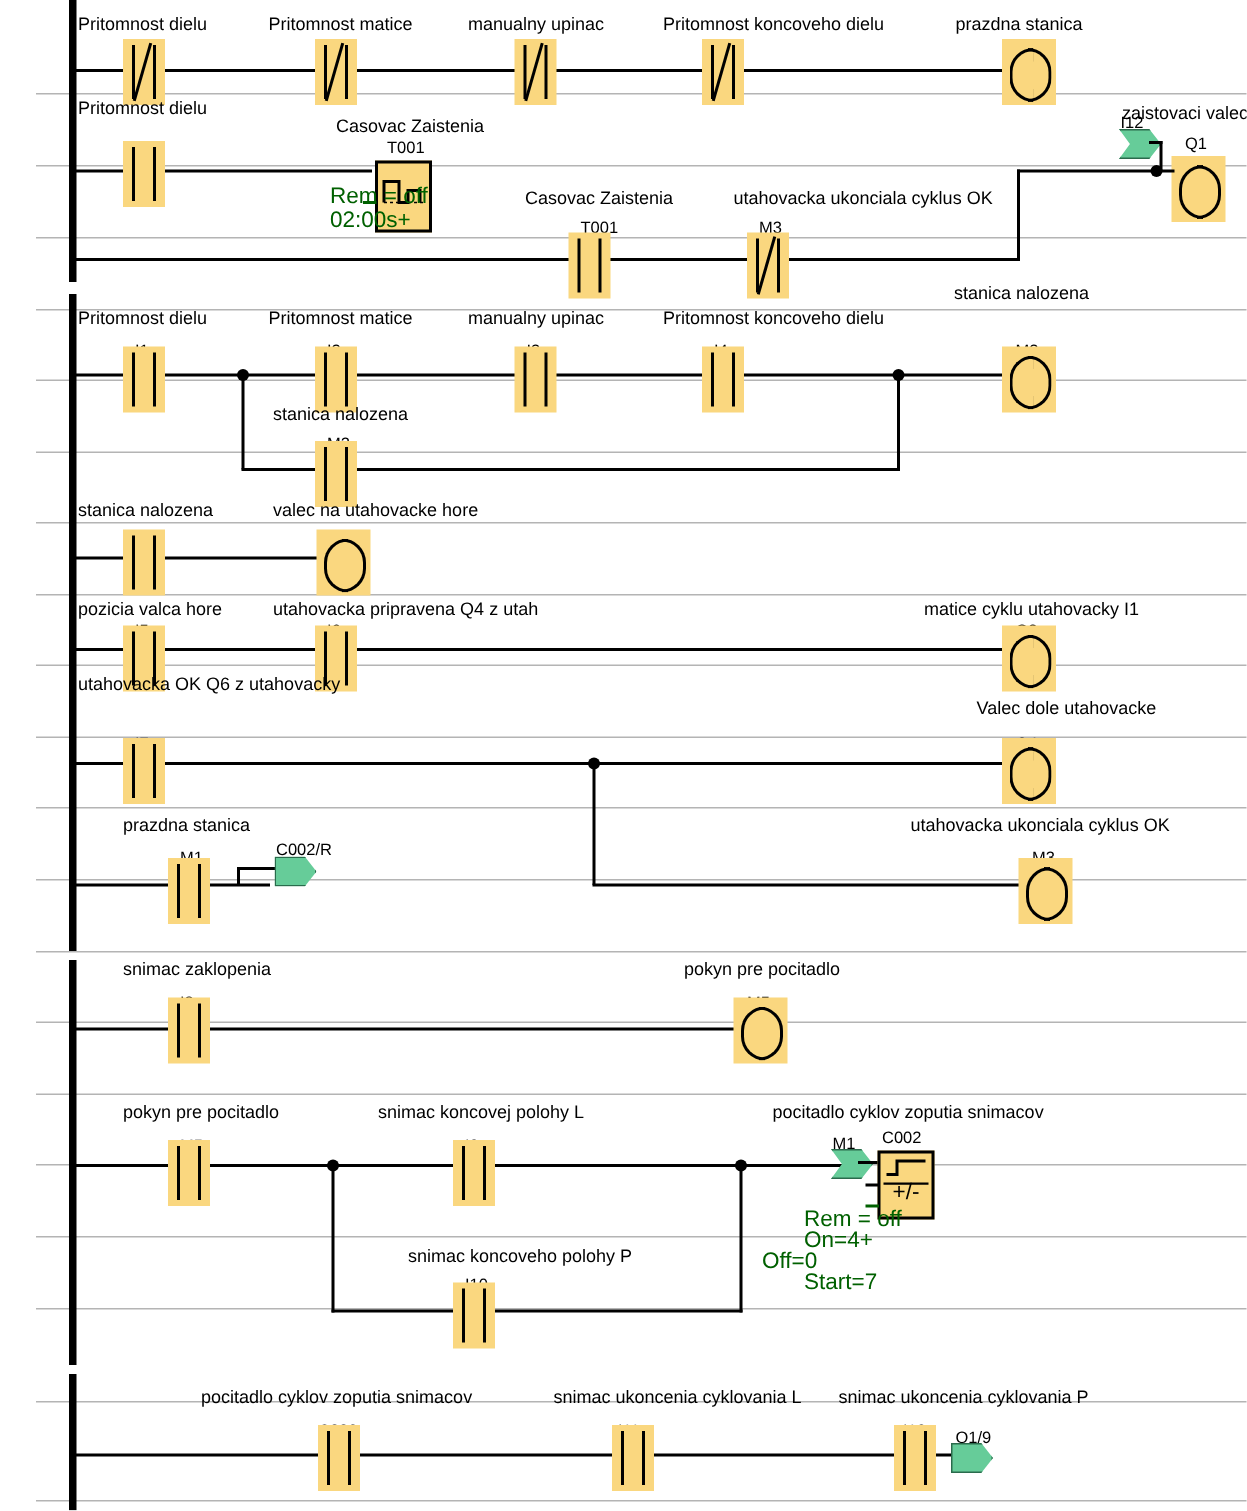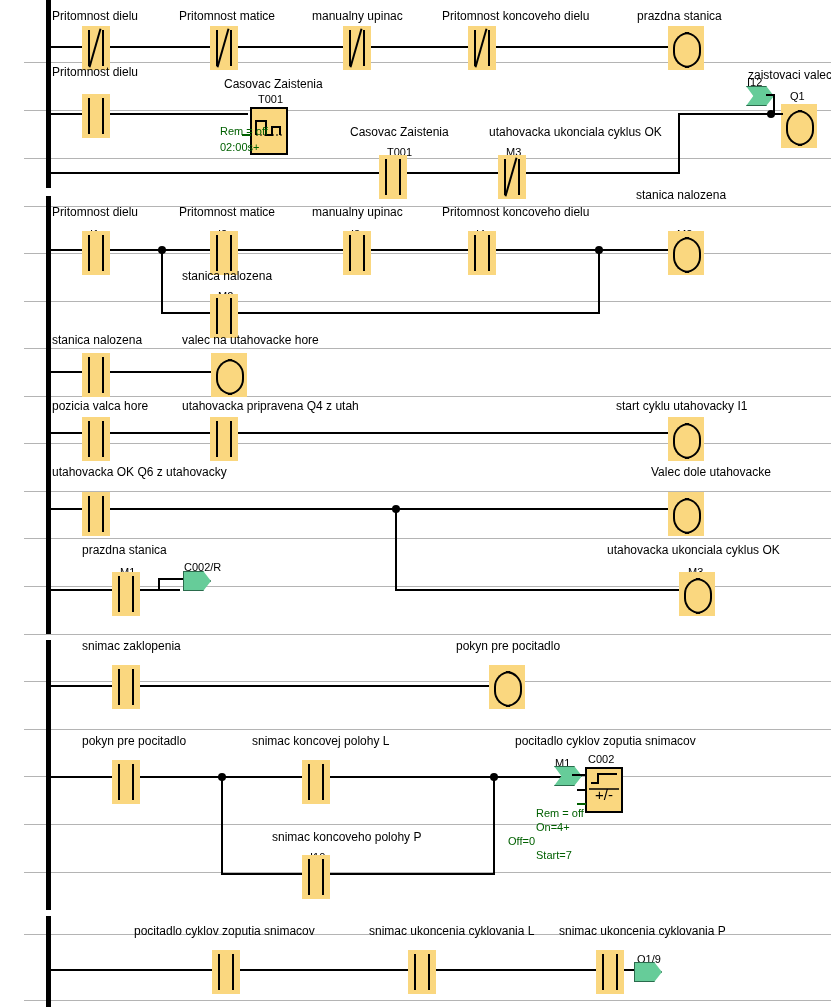--- a/index.html
+++ b/index.html
@@ -11,21 +11,21 @@
   .rail{position:absolute;background:#000;width:5px;}
 
   
   .wh{position:absolute;height:2px;background:#000;}
   .wv{position:absolute;width:2px;background:#000;}
   .node{position:absolute;width:8px;height:8px;border-radius:50%;background:#000;}
 
   
   .cmt{position:absolute;font-size:12px;color:#000;white-space:nowrap;line-height:13px;}
   .opn{position:absolute;font-size:11px;color:#000;white-space:nowrap;line-height:12px;}
-  .grn{position:absolute;font-size:11px;color:#006000;white-space:nowrap;line-height:14px;
+  .grn{position:absolute;font-size:15px;color:#006000;white-space:nowrap;line-height:14px;
        font-family:"Liberation Sans",sans-serif;}
 
   
   .el{position:absolute;background:#FAD77F;}
 
   .contact{width:28px;height:44px;}
   .contact .bar{position:absolute;top:4px;width:2px;height:36px;background:#000;}
   .contact .bl{left:6px;}
   .contact .br{left:20px;}
   .contact .slash{position:absolute;left:12px;top:2px;width:2px;height:40px;background:#000;
@@ -240,21 +240,21 @@
     </div>
 
   <div class="opn" style="left:196px;top:353px">Q2</div>
   <div class="el coil" style="left:187px;top:353px">
     <div class="arcL"></div>
       <div class="arcR"></div>
     </div>
 
   <div class="cmt" style="left:28px; top:400px">pozicia valca hore</div>
   <div class="cmt" style="left:158px;top:400px">utahovacka pripravena Q4 z utah</div>
-  <div class="cmt" style="left:592px;top:400px">start cyklu utahovacky I1</div>
+  <div class="cmt" style="left:592px;top:400px">matice cyklu utahovacky I1</div>
 
   <div class="wh" style="left:22px;top:432px;width:634px"></div>
 
   <div class="opn" style="left:66px;top:415px">I5</div>
   <div class="el contact" style="left:58px;top:417px">
     <div class="bar bl"></div>
       <div class="bar br"></div>
     </div>
 
   <div class="opn" style="left:194px;top:415px">I6</div>
@@ -262,21 +262,21 @@
     <div class="bar bl"></div>
       <div class="bar br"></div>
     </div>
 
   <div class="opn" style="left:653px;top:415px">Q3</div>
   <div class="el coil" style="left:644px;top:417px">
     <div class="arcL"></div>
       <div class="arcR"></div>
     </div>
 
-  <div class="cmt" style="left:28px; top:466px">utahovacka OK Q6 z utahovacky</div>
+  <div class="cmt" style="left:28px; top:450px">utahovacka OK Q6 z utahovacky</div>
   <div class="cmt" style="left:627px;top:466px">Valec dole utahovacke</div>
 
   <div class="wh" style="left:22px;top:508px;width:634px"></div>
 
   <div class="opn" style="left:66px;top:490px">I7</div>
   <div class="el contact" style="left:58px;top:492px">
     <div class="bar bl"></div>
       <div class="bar br"></div>
     </div>
 

